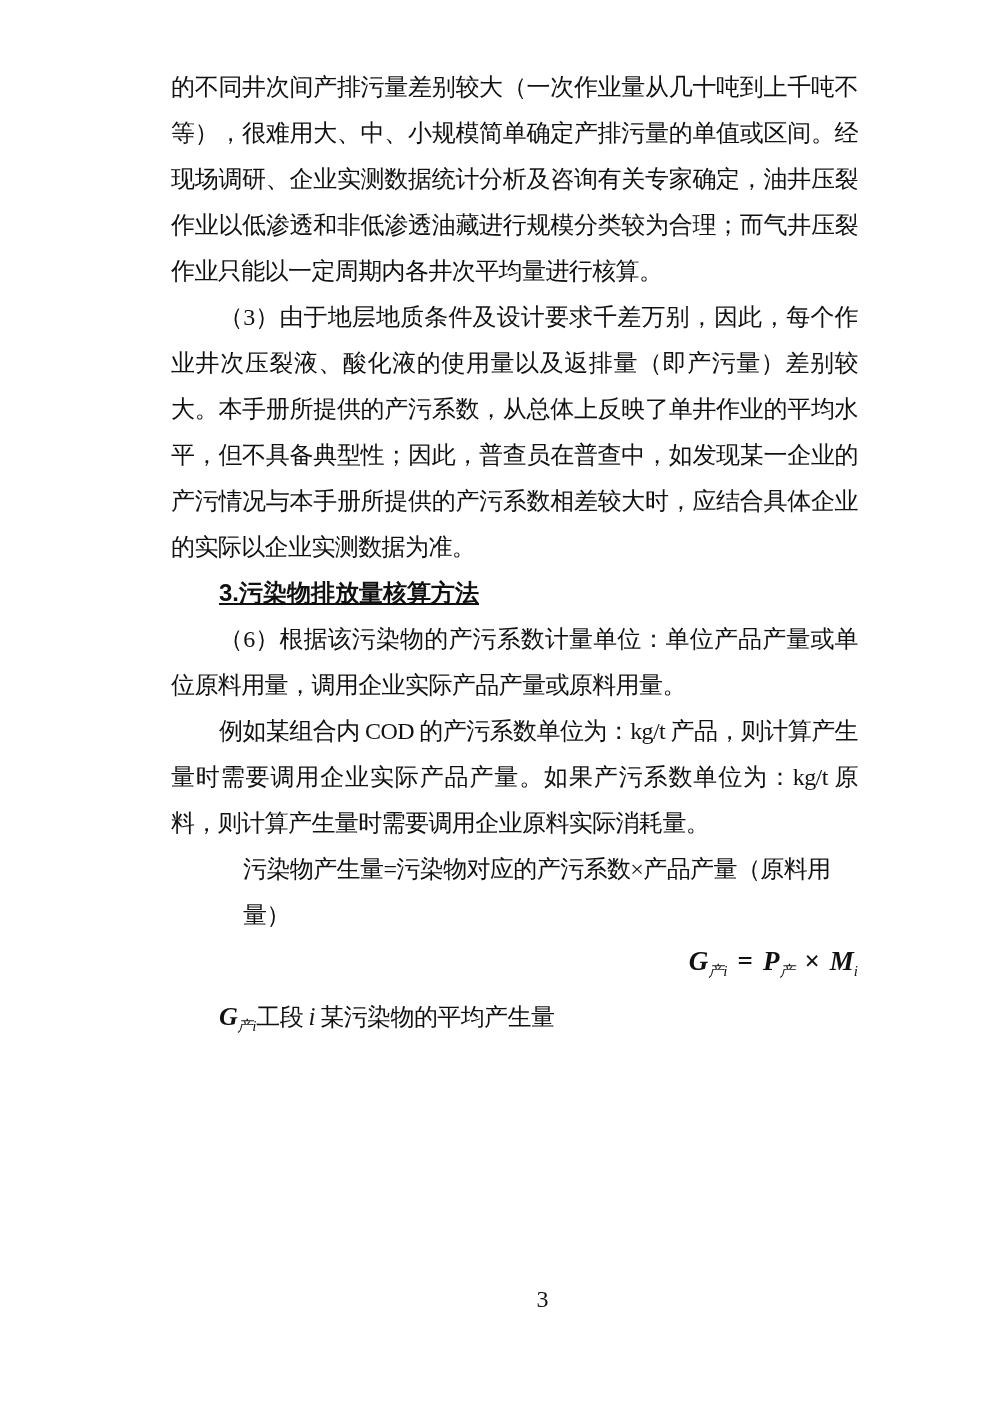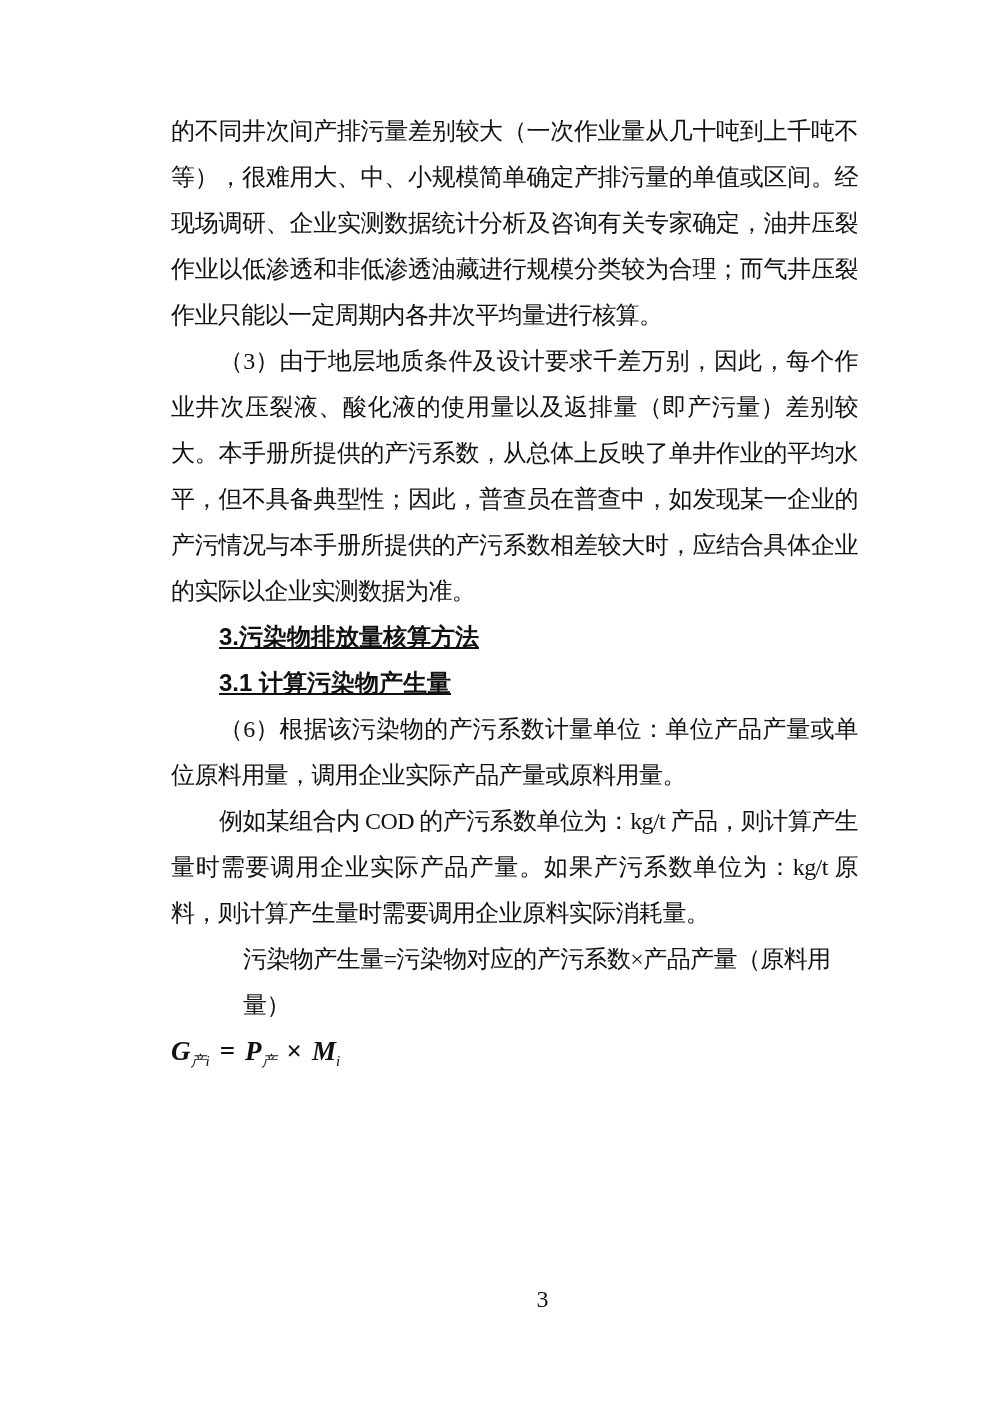--- a/index.html
+++ b/index.html
@@ -7,21 +7,21 @@
     padding: 0;
     background: #ffffff;
   }
   .page {
     position: relative;
     width: 944px;
     height: 1414px;
     margin: 0 auto;
     background: #ffffff;
     box-sizing: border-box;
-    padding: 108px 114px 0 143px;
+    padding: 64px 114px 0 143px;
     color: #111111;
     font-family: "Liberation Serif", "DejaVu Serif", serif;
     font-size: 24px;
     line-height: 46px;
     letter-spacing: -0.6px;
     overflow: hidden;
   }
   p {
     margin: 0;
     padding: 0;
@@ -38,21 +38,21 @@
     font-weight: bold;
     text-indent: 2em;
     letter-spacing: 0;
     text-decoration: underline;
   }
   .formula-text {
     padding-left: 3em;
     letter-spacing: -0.6px;
   }
   .formula-line {
-    text-align: left;
+    text-align: right;
     font-family: "Liberation Serif", "DejaVu Serif", serif;
     font-size: 27px;
     letter-spacing: 0;
   }
   .formula-line .var {
     font-style: italic;
     font-weight: bold;
   }
   .formula-line sub, .def-line sub {
     font-size: 15px;
@@ -92,29 +92,29 @@
 <body>
 
 <div class="page">
 
   <p class="body">的不同井次间产排污量差别较大（一次作业量从几十吨到上千吨不等），很难用大、中、小规模简单确定产排污量的单值或区间。经现场调研、企业实测数据统计分析及咨询有关专家确定，油井压裂作业以低渗透和非低渗透油藏进行规模分类较为合理；而气井压裂作业只能以一定周期内各井次平均量进行核算。</p>
 
   <p class="body indent">（3）由于地层地质条件及设计要求千差万别，因此，每个作业井次压裂液、酸化液的使用量以及返排量（即产污量）差别较大。本手册所提供的产污系数，从总体上反映了单井作业的平均水平，但不具备典型性；因此，普查员在普查中，如发现某一企业的产污情况与本手册所提供的产污系数相差较大时，应结合具体企业的实际以企业实测数据为准。</p>
 
   <p class="heading">3.污染物排放量核算方法</p>
 
-  <p class="heading">3.1 计算污染物产生量</p>
 
 
   <p class="body indent">（6）根据该污染物的产污系数计量单位：单位产品产量或单位原料用量，调用企业实际产品产量或原料用量。</p>
 
   <p class="body indent">例如某组合内 COD 的产污系数单位为：kg/t 产品，则计算产生量时需要调用企业实际产品产量。如果产污系数单位为：kg/t 原料，则计算产生量时需要调用企业原料实际消耗量。</p>
 
 
   <p class="formula-text">污染物产生量=污染物对应的产污系数×产品产量（原料用量）</p>
 
   <p class="formula-line"><span class="var">G</span><sub>产i</sub><span class="op">=</span><span class="var">P</span><sub>产</sub><span class="op">×</span><span class="var">M</span><sub>i</sub></p>
 
 
+  <p class="body def-line"><span class="var">G</span><sub>产i</sub><span>工段 </span><span class="var-i">i</span><span> 某污染物的平均产生量</span></p>
 
   <div class="page-number">3</div>
 
 </div>
 
 </body></html>

